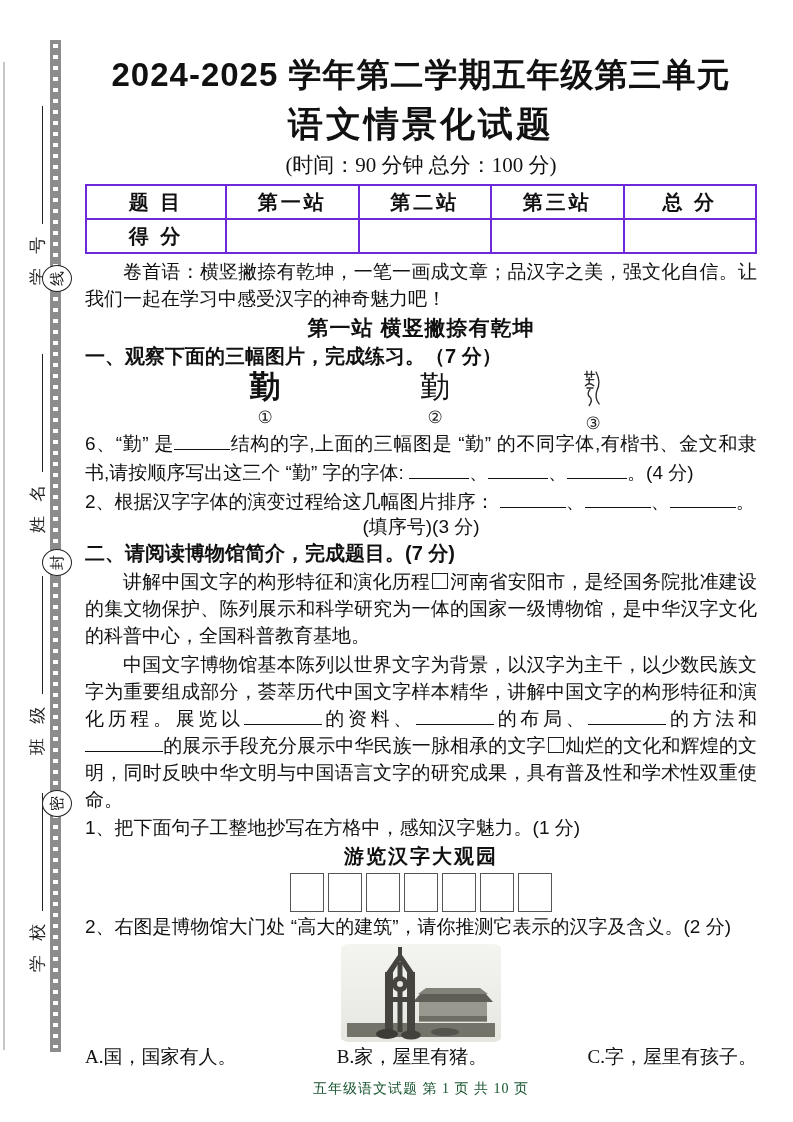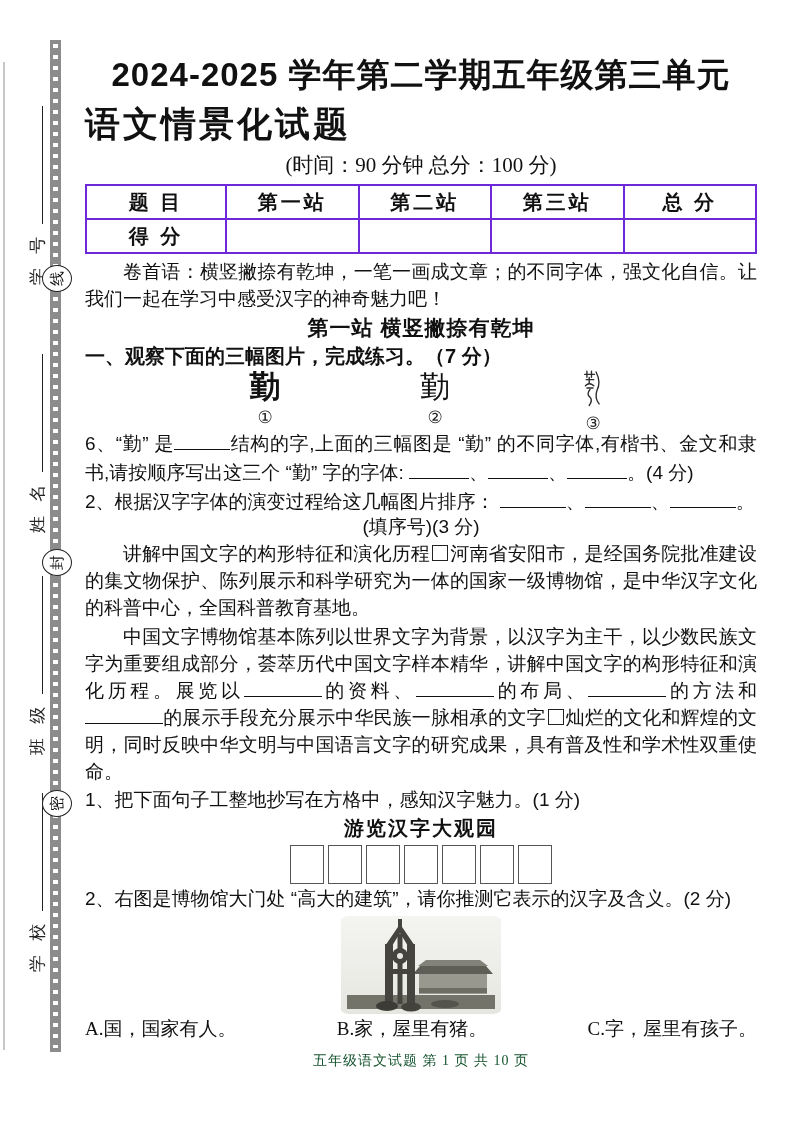--- a/index.html
+++ b/index.html
@@ -27,21 +27,21 @@
   }
   .margin-label .vline {
     display:inline-block; width:118px; height:1em;
     border-bottom:1.5px solid #222; margin-left:8px; letter-spacing:0;
   }
 
   
   .content { position:absolute; left:85px; top:48px; width:672px; }
 
   .title1 { font-family:"Liberation Sans", sans-serif; font-weight:700; font-size:33px; line-height:1.25; text-align:center; margin:6px 0 0; letter-spacing:1px; }
-  .title2 { font-family:"Liberation Sans", sans-serif; font-weight:700; font-size:35px; line-height:1.2;  text-align:left; margin:8px 0 0; letter-spacing:3px; }
+  .title2 { font-family:"Liberation Sans", sans-serif; font-weight:700; font-size:35px; line-height:1.2;  text-align:center; margin:8px 0 0; letter-spacing:3px; }
   .subtitle { font-size:21px; line-height:1.2; text-align:center; margin-top:8px; }
 
   table.score { width:100%; border-collapse:collapse; margin-top:6px; table-layout:fixed; }
   table.score th, table.score td {
     border:2px solid #6d28d9; height:32px; text-align:center;
     font-family:"Liberation Sans", sans-serif; font-weight:700; font-size:20px; letter-spacing:3px; padding:0;
   }
   table.score col.c0 { width:140px; }
 
   .preface { font-size:19px; line-height:27px; text-indent:2em; text-align:justify; margin:4px 0 0; }
@@ -133,21 +133,21 @@
       <tr>
         <td>得 分</td>
         <td></td>
         <td></td>
         <td></td>
         <td></td>
       </tr>
     </tbody>
       </table>
 
-    <p class="preface">卷首语：横竖撇捺有乾坤，一笔一画成文章；的不同字体，强文化自信。让我们一起在学习中感受汉字的神奇魅力吧！</p>
+    <p class="preface">卷首语：横竖撇捺有乾坤，一笔一画成文章；品汉字之美，强文化自信。让我们一起在学习中感受汉字的神奇魅力吧！</p>
 
     <div class="station-heading">第一站 横竖撇捺有乾坤</div>
 
     <div class="sec-title">一、观察下面的三幅图片，完成练习。（7 分）</div>
 
     <div class="glyph-row">
       <div class="glyph-col" style="left:180px;">
         <div class="glyph-k">勤</div>
         <div class="glyph-num">①</div>
       </div>
@@ -168,20 +168,21 @@
         <div class="glyph-num">③</div>
       </div>
     </div>
 
     <p class="qline"><span>6、“勤” 是</span><span class="blank b56"></span><span>结构的字,上面的三幅图是 “勤” 的不同字体,有楷书、金文和隶书,请按顺序写出这三个 “勤” 字的字体: </span><span class="blank b60"></span><span>、</span><span class="blank b60"></span><span>、</span><span class="blank b60"></span><span>。(4 分)</span></p>
 
     <p class="qline"><span>2、根据汉字字体的演变过程给这几幅图片排序： </span><span class="blank b66"></span><span>、</span><span class="blank b66"></span><span>、</span><span class="blank b66"></span><span>。</span></p>
 
     <p class="note-right">(填序号)(3 分)</p>
 
+    <div class="sec-title">二、请阅读博物馆简介，完成题目。(7 分)</div>
 
     <p class="kai"><span>讲解中国文字的构形特征和演化历程</span><span class="sq"></span><span>河南省安阳市，是经国务院批准建设的集文物保护、陈列展示和科学研究为一体的国家一级博物馆，是中华汉字文化的科普中心，全国科普教育基地。</span></p>
 
     <p class="kai"><span>中国文字博物馆基本陈列以世界文字为背景，以汉字为主干，以少数民族文字为重要组成部分，荟萃历代中国文字样本精华，讲解中国文字的构形特征和演化历程。展览以</span><span class="blank b78"></span><span>的资料、</span><span class="blank b78"></span><span>的布局、</span><span class="blank b78"></span><span>的方法和</span><span class="blank b78"></span><span>的展示手段充分展示中华民族一脉相承的文字</span><span class="sq"></span><span>灿烂的文化和辉煌的文明，同时反映中华文明与中国语言文字的研究成果，具有普及性和学术性双重使命。</span></p>
 
     <p class="qline">1、把下面句子工整地抄写在方格中，感知汉字魅力。(1 分)</p>
 
     <div class="copy-title">游览汉字大观园</div>
 
     <div class="copy-grid">

